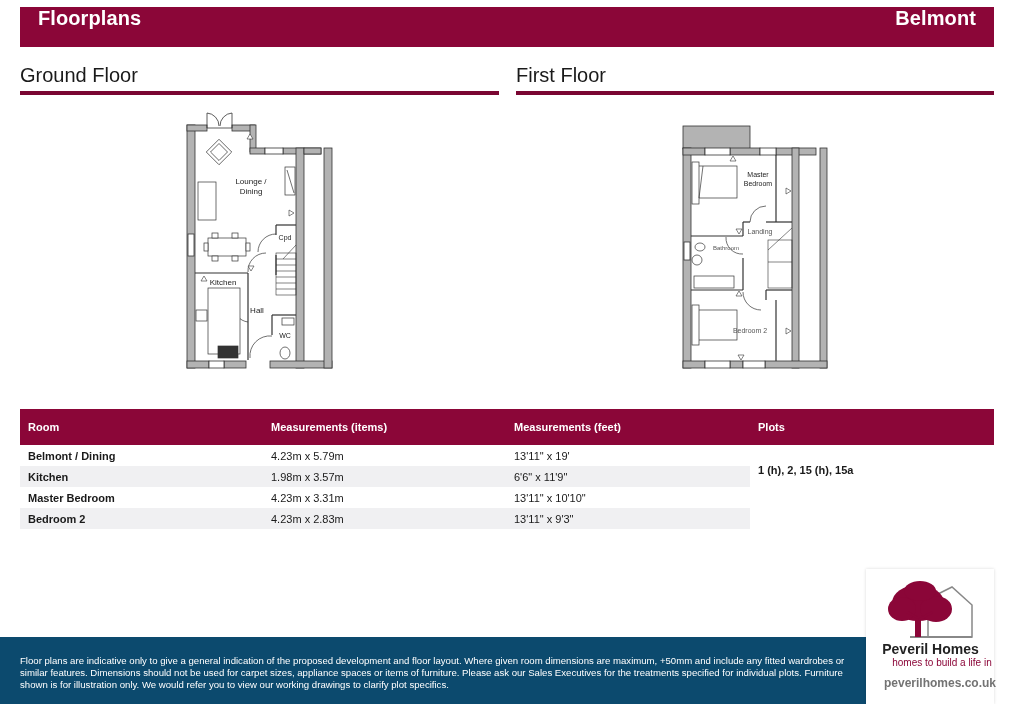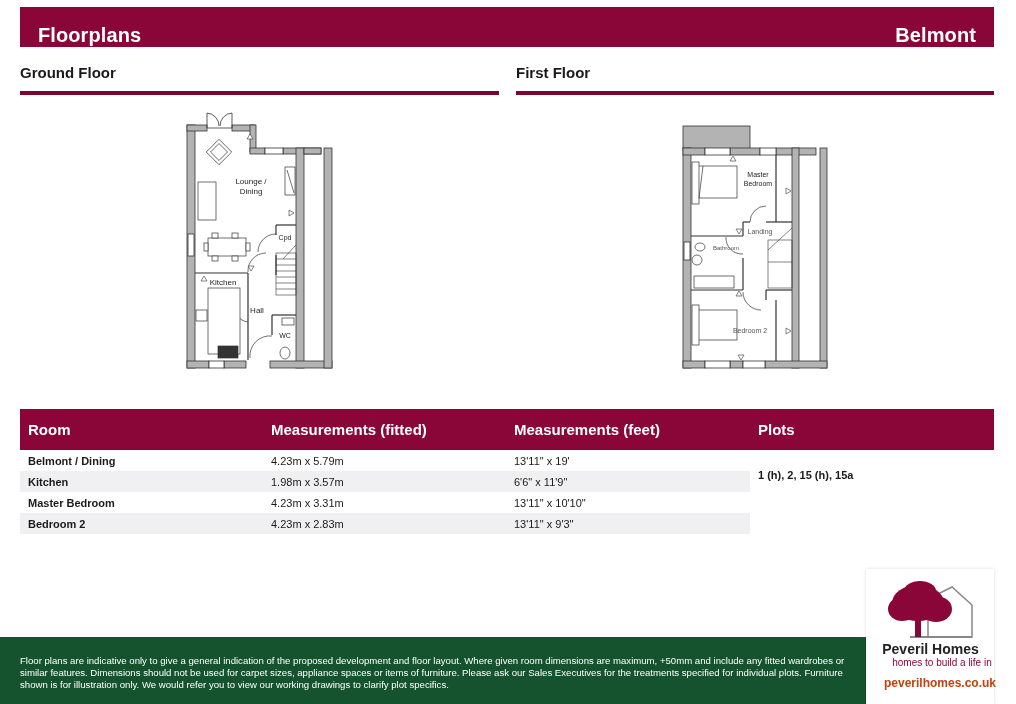--- a/index.html
+++ b/index.html
@@ -2,67 +2,67 @@
 <html><head>
   <meta charset="utf-8">
   <style>
     * { box-sizing: border-box; margin: 0; padding: 0; }
     html, body { width: 1016px; height: 704px; background: #ffffff; overflow: hidden; }
     body { position: relative; font-family: "Liberation Sans", "DejaVu Sans", sans-serif; color: #1a1a1a; }
 
     .title-bar {
       position: absolute; left: 20px; top: 7px; width: 974px; height: 40px;
       background: #8b0638; color: #fff;
-      display: flex; align-items: flex-end; justify-content: space-between;
+      display: flex; align-items: flex-start; justify-content: space-between;
       padding: 0 18px;
       gap: 12px;
     }
     .title-bar span { font-size: 20px; font-weight: bold; letter-spacing: 0.1px; }
 
     .floor-heading {
-      position: absolute; top: 64px; font-size: 15px; font-weight: bold; color: #1a1a1a;
+      position: absolute; top: 64px; font-size: 20px; font-weight: normal; color: #1a1a1a;
     }
     .floor-rule { position: absolute; top: 91px; height: 4px; background: #7a0632; }
 
     .plan { position: absolute; }
 
     table.rooms {
       position: absolute; left: 20px; top: 409px; width: 974px;
       border-collapse: collapse; font-size: 11px;
     }
     table.rooms th {
       background: #8b0638; color: #fff; text-align: left; font-weight: bold;
-      height: 22px; padding: 12px 8px; font-size: 15px;
+      height: 22px; padding: 12px 8px; font-size: 11px;
     }
     table.rooms td { height: 21px; padding: 0 8px; color: #1a1a1a; }
     table.rooms td.room { font-weight: bold; }
     table.rooms td.plots { font-weight: bold; vertical-align: top; padding-top: 19px; background: #fff !important; }
     table.rooms tr.shade td { background: #f0f0f2; }
     table.rooms col.c1 { width: 243px; }
     table.rooms col.c2 { width: 243px; }
     table.rooms col.c3 { width: 244px; }
     table.rooms col.c4 { width: 244px; }
 
     .footer {
       position: absolute; left: 0; top: 637px; width: 907px; height: 67px;
-      background: #14532d; color: #fff;
+      background: #0c4a6e; color: #fff;
     }
     .disclaimer {
       position: absolute; left: 20px; top: 18px; width: 830px;
       font-size: 9.6px; line-height: 12px; color: #fff;
     }
 
     .logo-card {
       position: absolute; left: 866px; top: 569px; width: 128px; height: 135px;
       background: #fff; box-shadow: 0 0 3px rgba(0,0,0,0.15);
       text-align: center;
     }
     .logo-name { position: absolute; left: 0; width: 129px; top: 72px; font-size: 14px; font-weight: bold; color: #222; }
     .logo-tag { position: absolute; left: 12px; width: 128px; top: 88px; font-size: 10px; color: #8b0638; }
-    .logo-url { position: absolute; left: 0; width: 148px; top: 107px; font-size: 12px; font-weight: bold; color: #c2410c; }
+    .logo-url { position: absolute; left: 0; width: 148px; top: 107px; font-size: 12px; font-weight: bold; color: #737373; }
   </style>
 </head>
 <body>
 
 <div class="title-bar">
   <span>Floorplans</span>
   <span>Belmont</span>
 </div>
 
 <div class="floor-heading" style="left:20px;">Ground Floor</div>
@@ -240,21 +240,21 @@
 <table class="rooms">
   <colgroup>
       <col class="c1">
       <col class="c2">
       <col class="c3">
       <col class="c4">
     </colgroup>
   <thead>
     <tr>
       <th>Room</th>
-      <th>Measurements (fitted)</th>
+      <th>Measurements (items)</th>
       <th>Measurements (feet)</th>
       <th>Plots</th>
     </tr>
   </thead>
   <tbody>
     <tr>
       <td class="room">Belmont / Dining</td>
       <td>4.23m x 5.79m</td>
       <td>13'11" x 19'</td>
       <td class="plots" rowspan="4">1 (h), 2, 15 (h), 15a</td>

